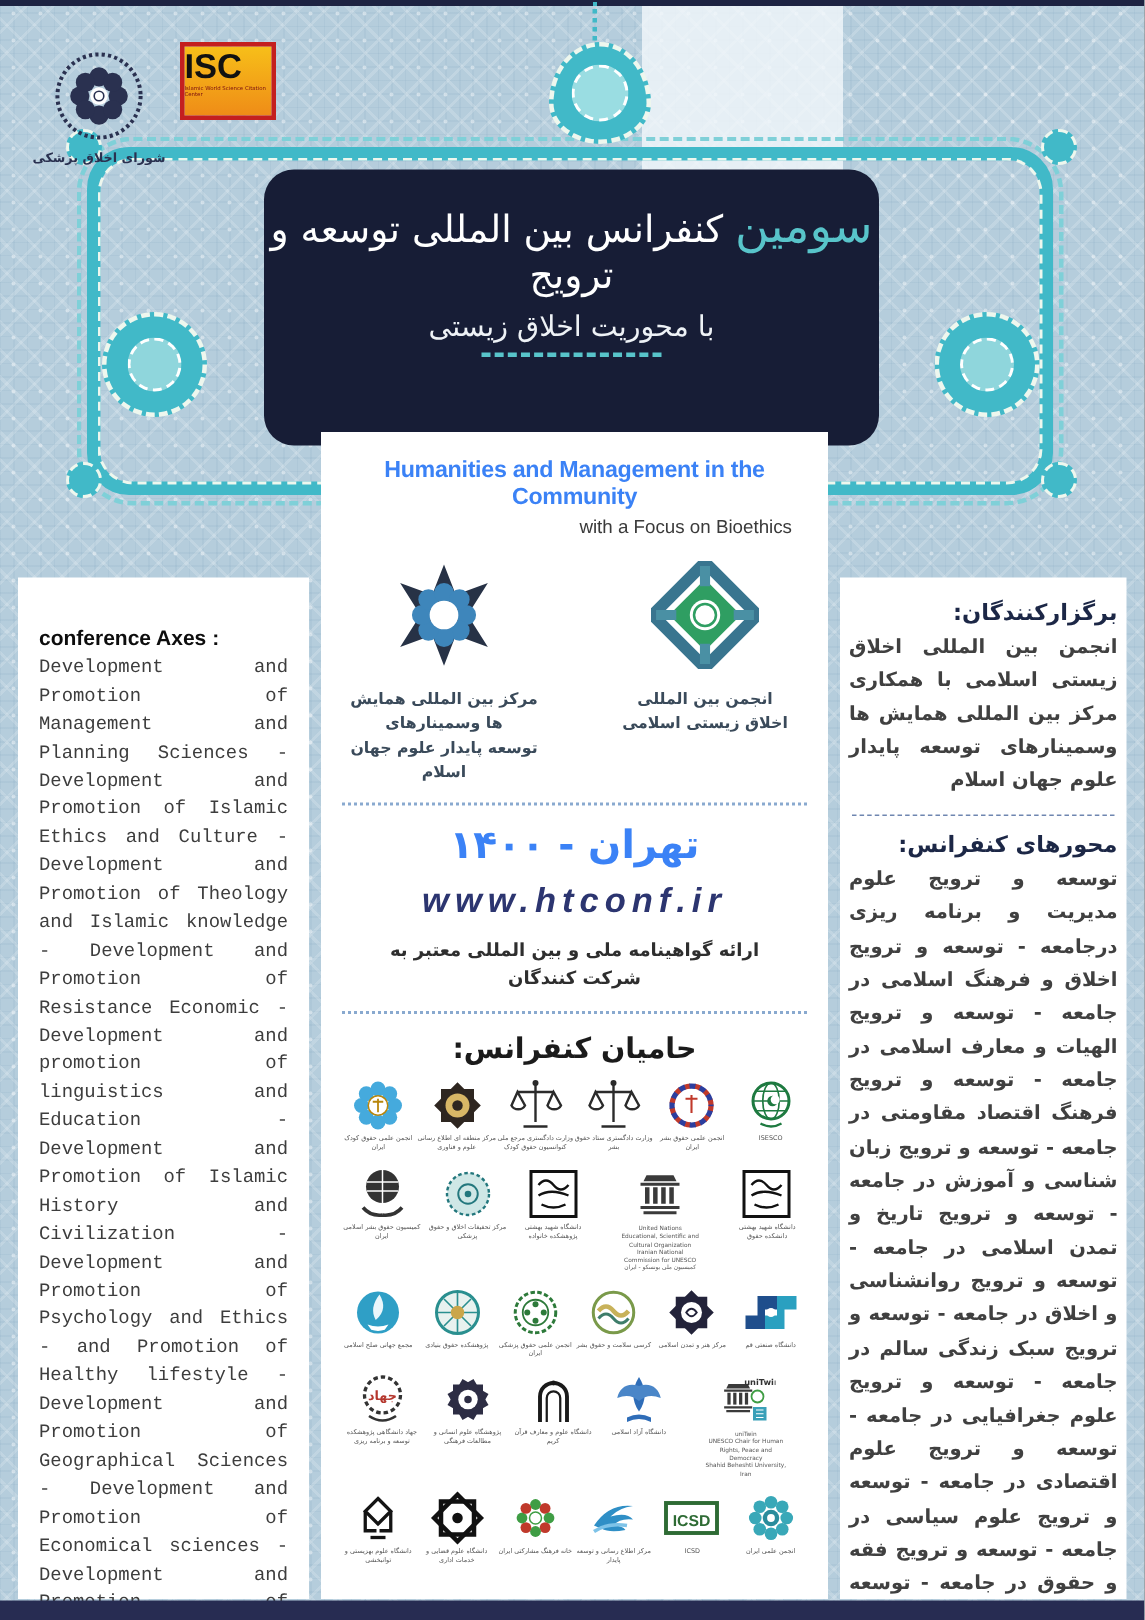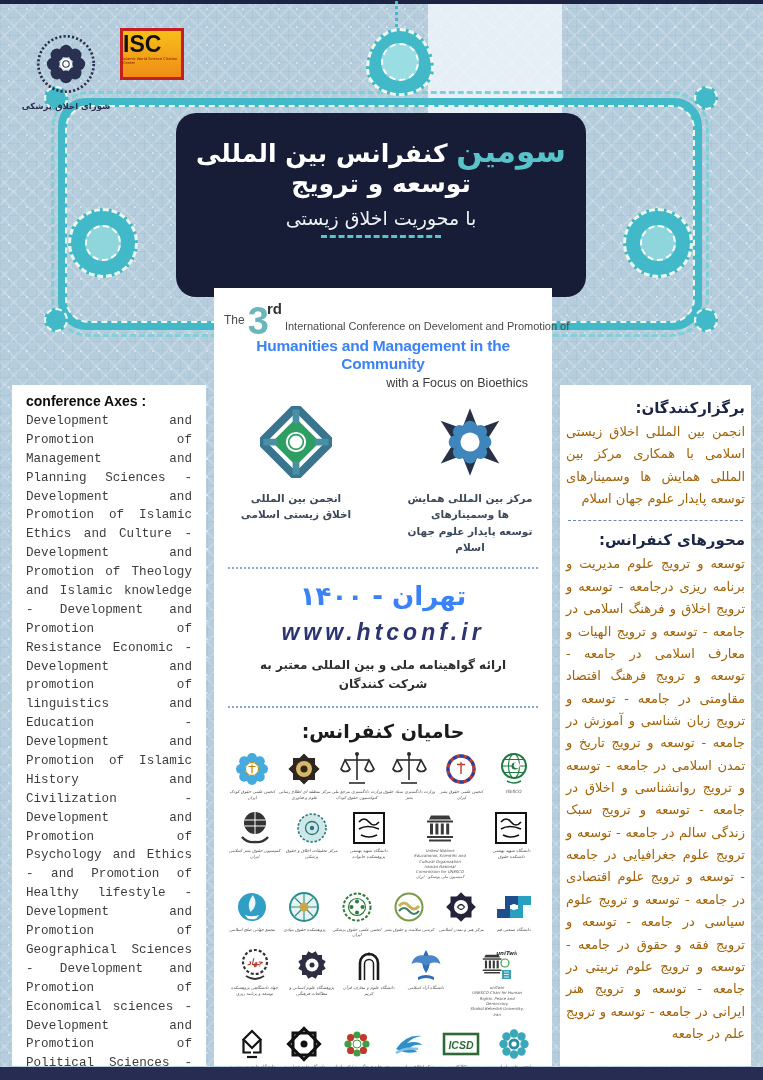--- a/index.html
+++ b/index.html
@@ -29,51 +29,51 @@
   .medallion.left{left:68px;} .medallion.right{left:623px;}
   .corner{position:absolute;width:24px;height:24px;border-radius:50%;background:#41b9c8;border:2px dashed #eef7ee;box-sizing:border-box;}
   .finial{position:absolute;left:366px;top:28px;width:68px;height:68px;border-radius:50% 50% 50% 50%/60% 60% 40% 40%;
     background:#41b9c8;border:3px dashed #eef7ee;box-sizing:border-box;}
   .finial:before{content:"";position:absolute;left:26px;top:-30px;width:0;height:26px;border-left:3px dotted #41b9c8;}
   .finial:after{content:"";position:absolute;inset:12px;border-radius:50%;background:#9adde2;border:2px dashed #fff;}
 
   
   .banner{position:absolute;left:176px;top:113px;width:410px;height:184px;background:#171d36;
     border-radius:20px;text-align:center;color:#fff;direction:rtl;}
-  .banner-l1{margin-top:20px;font-size:25px;font-weight:bold;}
+  .banner-l1{margin-top:20px;font-size:25px;font-weight:normal;}
   .banner-l1 .hl{color:#58c4ca;font-size:31px;}
   .banner-l2{margin-top:4px;font-size:36px;font-weight:bold;letter-spacing:-1px;}
   .banner-l3{margin-top:9px;font-size:19px;color:#eef2f6;}
   .banner-dash{width:120px;margin:6px auto 0;border-top:3px dashed #58c4ca;}
 
   
   .univ{position:absolute;left:20px;top:32px;width:92px;text-align:center;}
   .univ .cap{font-size:8.5px;font-weight:bold;color:#2a3150;margin-top:1px;}
   .isc{position:absolute;left:120px;top:28px;width:64px;height:52px;background:linear-gradient(#f7bf19,#ef8c17);
     border:3px solid #c41f1f;box-sizing:border-box;}
   .isc .t{font-size:23px;font-weight:bold;color:#111;line-height:26px;font-family:"Liberation Sans",sans-serif;}
   .isc .c{font-size:3.6px;color:#7a1010;line-height:4px;}
   .emblem{position:absolute;left:640px;top:20px;width:112px;text-align:center;color:#223055;}
   .emblem svg{width:40px;height:44px;}
   .emblem .e1{font-size:5.5px;}
   .emblem .e2{font-size:6.5px;font-weight:bold;}
   .emblem .e3{font-size:8.5px;font-weight:bold;margin-top:2px;direction:rtl;}
 
   
   .panel{position:absolute;background:#fff;box-sizing:border-box;}
-  .panel-left{left:12px;top:385px;width:194px;height:681px;padding:8px 14px;}
+  .panel-left{left:12px;top:385px;width:194px;height:681px;padding:32px 14px;}
   .panel-right{left:560px;top:385px;width:191px;height:681px;padding:14px 6px;direction:rtl;}
   .panel-center{left:214px;top:288px;width:338px;height:778px;padding:12px 10px;text-align:center;}
 
   .axes-h{font-size:14px;font-weight:bold;color:#0d0d0d;font-family:"Liberation Sans",sans-serif;}
   .axes-b{font-size:12.6px;line-height:1.5;color:#3d3d3d;text-align:justify;margin-top:3px;
     font-family:Liberation Mono, monospace;}
 
   .fa-h{font-size:15px;font-weight:bold;color:#1c2746;margin-bottom:4px;}
-  .fa-b{font-size:13px;line-height:1.72;color:#a16207;text-align:justify;}
+  .fa-b{font-size:13px;line-height:1.72;color:#404040;text-align:justify;font-weight:bold;}
   .dash-sep{border-top:1.5px dashed #6f86b0;margin:10px 2px;}
 
   
   .etitle{font-family:"Liberation Sans",sans-serif;color:#333;}
   .etitle .row1{font-size:11px;color:#4a4a4a;white-space:nowrap;}
   .etitle .the{font-size:12px;vertical-align:6px;}
   .etitle .num{font-size:38px;font-weight:bold;color:#6ab6ba;line-height:0;vertical-align:-4px;letter-spacing:-2px;}
   .etitle .ord{font-size:15px;font-weight:bold;color:#333;vertical-align:16px;}
   .etitle .row2{font-size:15.5px;font-weight:bold;color:#3b82f6;margin-top:5px;letter-spacing:-.2px;}
   .etitle .row3{font-size:12.5px;color:#3a3a3a;text-align:right;margin:3px 14px 0 0;}
@@ -81,21 +81,21 @@
   .orgs{display:flex;justify-content:center;gap:34px;margin-top:16px;}
   .org{width:140px;text-align:center;}
   .org svg{width:72px;height:72px;}
   .org .cap{font-size:10.5px;font-weight:bold;color:#3a4a5a;line-height:1.55;margin-top:8px;direction:rtl;}
   .dot-sep{border-top:2px dotted #89a9cf;margin:12px 4px;}
   .city{font-size:26px;font-weight:bold;color:#3b82f6;direction:rtl;margin-top:4px;}
   .site{font-size:23px;font-weight:bold;color:#2c3570;letter-spacing:4px;margin-top:8px;
     font-family:"Liberation Sans",sans-serif;font-style:italic;}
   .cert{font-size:12px;font-weight:bold;color:#2e2e2e;direction:rtl;width:250px;margin:10px auto 0;line-height:1.6;}
   .sp-h{font-size:19px;font-weight:bold;color:#1b1b1b;direction:rtl;margin:6px 0 2px;}
-  .sp-row{display:flex;justify-content:flex-start;align-items:flex-start;padding:0 2px;margin-top:7px;font-style:italic;}
+  .sp-row{display:flex;justify-content:center;align-items:flex-start;padding:0 2px;margin-top:7px;}
   .sp-cell{flex:1;display:flex;flex-direction:column;align-items:center;min-width:0;}
   .sp-cell.wide{flex:1.5;}
   .sp-logo svg{width:40px;height:40px;display:block;}
   .sp-cap{font-size:4.3px;color:#555;line-height:1.35;text-align:center;white-space:pre-line;
     max-width:54px;direction:rtl;}
   .sp-cap.en{direction:ltr;font-size:3.9px;}
 </style>
 </head>
 <body>
 
@@ -141,66 +141,62 @@
   <div class="banner">
     <div class="banner-l1">
       <span class="hl">سومین</span><span> کنفرانس بین المللی توسعه و ترویج</span>
     </div>
     <div class="banner-l3">با محوریت اخلاق زیستی</div>
     <div class="banner-dash"></div>
   </div>
 
   <div class="panel panel-center">
     <div class="etitle">
-      <div class="row1">
-        <span class="the">The</span>
-        <span class="num">3</span><span class="ord">rd</span><span> International Conference on Develoment and Promotion of</span>
-      </div>
       <div class="row2">Humanities and Management in the Community</div>
       <div class="row3">with a Focus on Bioethics</div>
     </div>
 
     <div class="orgs">
-      <div class="org">
-        <span>
-          <svg viewBox="0 0 64 64">
-            <g transform="rotate(45 32 32)">
-              <rect x="17" y="17" width="30" height="30" fill="#2f9e62"></rect>
-              <rect x="10" y="10" width="44" height="44" fill="none" stroke="#39758f" stroke-width="7"></rect>
-            </g>
-            <g fill="none" stroke="#4a90a4" stroke-width="6">
-              <path d="M32 3 v12 M32 49 v12 M3 32 h12 M49 32 h12"></path>
-            </g>
-            <circle cx="32" cy="32" r="9" fill="#fff"></circle>
-            <circle cx="32" cy="32" r="6.5" fill="none" stroke="#2f9e62" stroke-width="1.5"></circle>
-          </svg>
-        </span>
-        <div class="cap" style="white-space:pre-line">انجمن بین المللی
-اخلاق زیستی اسلامی</div>
-      </div>
       <div class="org">
         <span>
           <svg viewBox="0 0 64 64">
             <polygon points="32,2 39,20 58,13 46,32 58,51 39,44 32,62 25,44 6,51 18,32 6,13 25,20" fill="#273246"></polygon>
             <g fill="#3e86bb">
               <circle cx="45" cy="32" r="6"></circle>
                 <circle cx="41.2" cy="41.2" r="6"></circle>
                 <circle cx="32" cy="45" r="6"></circle>
               <circle cx="22.8" cy="41.2" r="6"></circle>
                 <circle cx="19" cy="32" r="6"></circle>
                 <circle cx="22.8" cy="22.8" r="6"></circle>
               <circle cx="32" cy="19" r="6"></circle>
                 <circle cx="41.2" cy="22.8" r="6"></circle>
             </g>
             <circle cx="32" cy="32" r="8.5" fill="#fff"></circle>
           </svg>
         </span>
         <div class="cap" style="white-space:pre-line">مرکز بین المللی همایش ها وسمینارهای
 توسعه پایدار علوم جهان اسلام</div>
       </div>
+      <div class="org">
+        <span>
+          <svg viewBox="0 0 64 64">
+            <g transform="rotate(45 32 32)">
+              <rect x="17" y="17" width="30" height="30" fill="#2f9e62"></rect>
+              <rect x="10" y="10" width="44" height="44" fill="none" stroke="#39758f" stroke-width="7"></rect>
+            </g>
+            <g fill="none" stroke="#4a90a4" stroke-width="6">
+              <path d="M32 3 v12 M32 49 v12 M3 32 h12 M49 32 h12"></path>
+            </g>
+            <circle cx="32" cy="32" r="9" fill="#fff"></circle>
+            <circle cx="32" cy="32" r="6.5" fill="none" stroke="#2f9e62" stroke-width="1.5"></circle>
+          </svg>
+        </span>
+        <div class="cap" style="white-space:pre-line">انجمن بین المللی
+اخلاق زیستی اسلامی</div>
+      </div>
     </div>
 
     <div class="dot-sep"></div>
     <div class="city">تهران - ۱۴۰۰</div>
     <div class="site">www.htconf.ir</div>
     <div class="cert">ارائه گواهینامه ملی و بین المللی معتبر به شرکت کنندگان</div>
     <div class="dot-sep"></div>
     <div class="sp-h">حامیان کنفرانس:</div>
     <div>
         <div class="sp-row">

